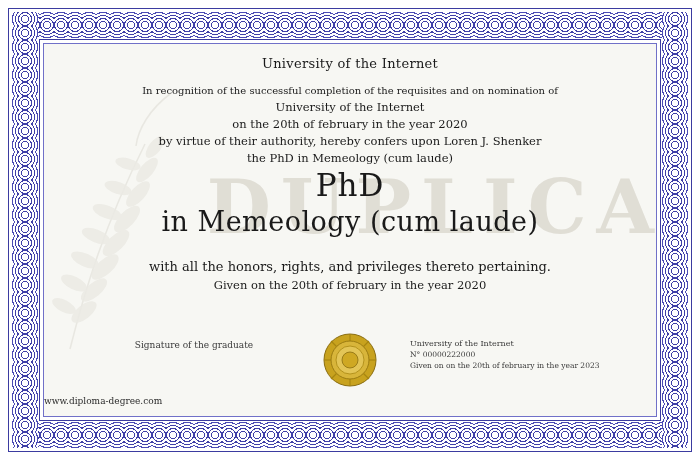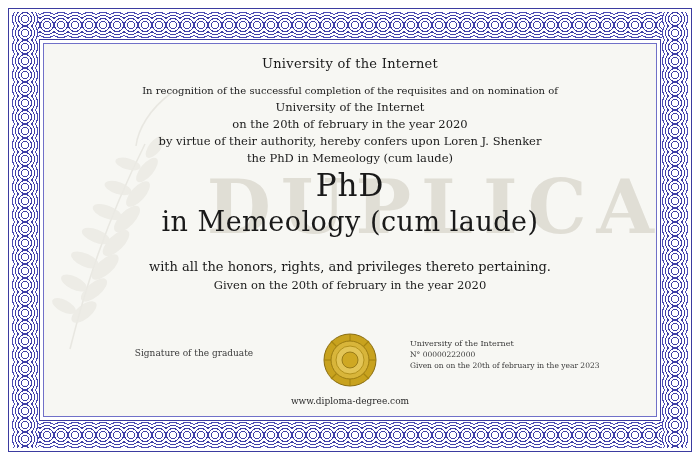--- a/index.html
+++ b/index.html
@@ -177,21 +177,21 @@
     position: absolute;
     left: 0;
     right: 0;
     bottom: 10px;
     height: 80px;
   }
 
   .sig-left {
     position: absolute;
     left: 60px;
-    top: 22px;
+    top: 14px;
     width: 180px;
     text-align: center;
     font-size: 9px;
     color: #3a3a3a;
   }
 
   .sig-right {
     position: absolute;
     right: 16px;
     top: 12px;
@@ -210,21 +210,21 @@
     top: 6px;
     width: 56px;
     height: 56px;
   }
 
   .url {
     position: absolute;
     left: 0;
     right: 0;
     bottom: 0;
-    text-align: center;
+    text-align: left;
     font-size: 9px;
     color: #2b2b2b;
     font-family: "DejaVu Serif", serif;
   }
 </style>
 </head>
 <body>
 
 <div id="certificate">
 

